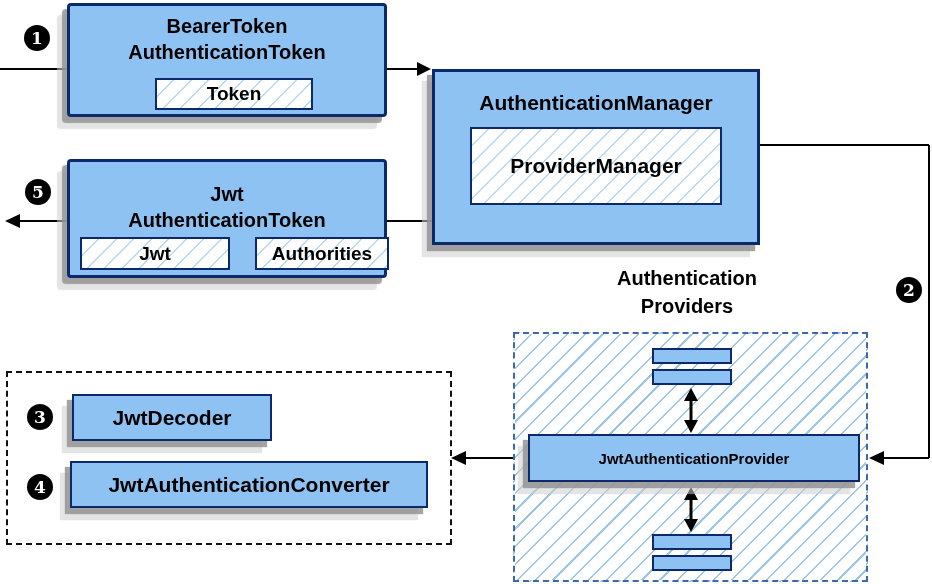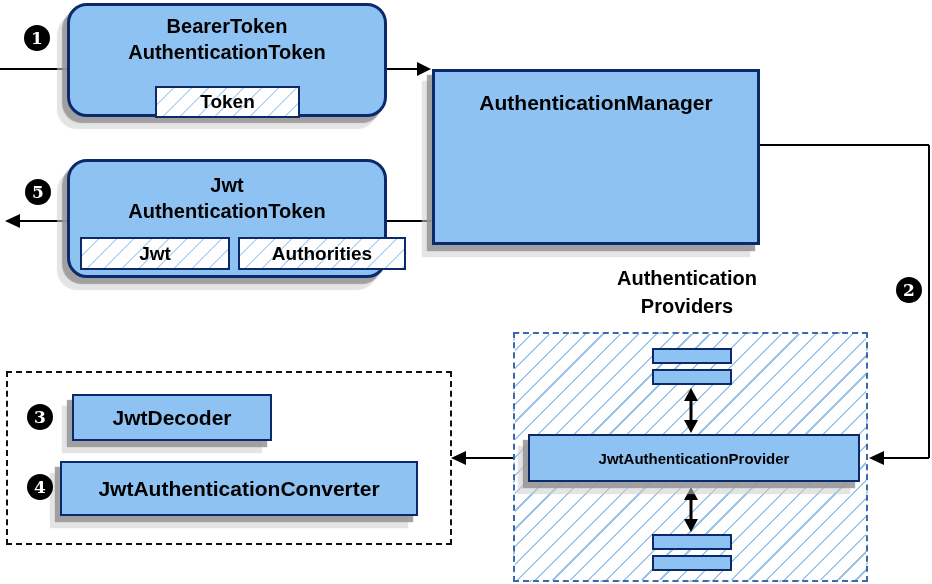--- a/index.html
+++ b/index.html
@@ -31,21 +31,21 @@
   
   .node{
     position:absolute;z-index:3;
     background:var(--node-fill);
     border:3px solid var(--node-border);
     box-sizing:border-box;
     box-shadow:-5px 6px 1px rgba(148,148,148,.85), -10px 12px 1px rgba(205,205,205,.55);
     text-align:center;
     font-weight:bold;
   }
-  .rounded{border-radius:20px;}
+  .rounded{border-radius:4px;}
   .node .title{font-size:20px;line-height:26px;}
   .rect-label{display:flex;align-items:center;justify-content:center;font-size:21px;}
   
   .field{
     position:absolute;z-index:4;
     background-color:#fff;
     background-image:repeating-linear-gradient(135deg, rgba(0,0,0,0) 0 11px, var(--hatch-line) 11px 12.4px);
     border:2px solid var(--node-border);
     box-sizing:border-box;
     display:flex;align-items:center;justify-content:center;
@@ -107,37 +107,38 @@
 
   <div class="step" style="left:24px;top:25px">1</div>
   <div class="step" style="left:896px;top:277px">2</div>
   <div class="step" style="left:27px;top:404px">3</div>
   <div class="step" style="left:27px;top:474px">4</div>
   <div class="step" style="left:25px;top:179px">5</div>
 
   <div class="node rounded" style="left:67px;top:3px;width:320px;height:114px;padding-top:7px">
     <div class="title">BearerToken</div>
     <div class="title">AuthenticationToken</div>
-    <div class="field" style="left:85px;top:80px;width:145px;height:32px">Token</div>
+    <div class="field" style="left:85px;top:72px;width:158px;height:32px">Token</div>
   </div>
 
   <div class="node" style="left:432px;top:69px;width:328px;height:176px;padding-top:18px">
     <div class="title" style="font-size:21px">AuthenticationManager</div>
+    <div class="field" style="left:35px;top:55px;width:252px;height:78px;font-size:21px">ProviderManager</div>
   </div>
 
-  <div class="node rounded" style="left:67px;top:159px;width:320px;height:119px;padding-top:10px">
+  <div class="node rounded" style="left:67px;top:159px;width:320px;height:119px;padding-top:19px">
     <div class="title">Jwt</div>
     <div class="title">AuthenticationToken</div>
     <div class="field" style="left:10px;top:75px;width:150px;height:33px">Jwt</div>
-    <div class="field" style="left:168px;top:75px;width:168px;height:33px">Authorities</div>
+    <div class="field" style="left:185px;top:75px;width:134px;height:33px">Authorities</div>
   </div>
 
   <div class="black-dashed-box" style="left:6px;top:371px;width:446px;height:174px"></div>
   <div class="node rect-label" style="left:72px;top:394px;width:200px;height:47px;border-width:2px">JwtDecoder</div>
-  <div class="node rect-label" style="left:60px;top:461px;width:358px;height:55px;border-width:2px">JwtAuthenticationConverter</div>
+  <div class="node rect-label" style="left:70px;top:461px;width:358px;height:47px;border-width:2px">JwtAuthenticationConverter</div>
 
   <div class="group-label" style="left:562px;top:264px;width:250px">
     <div>Authentication</div>
     <div>Providers</div>
   </div>
   <div class="providers-box" style="left:513px;top:332px;width:355px;height:250px"></div>
 
   <div class="mini-rect" style="left:652px;top:348px;width:80px;height:16px"></div>
   <div class="mini-rect" style="left:652px;top:369px;width:80px;height:16px"></div>
 

